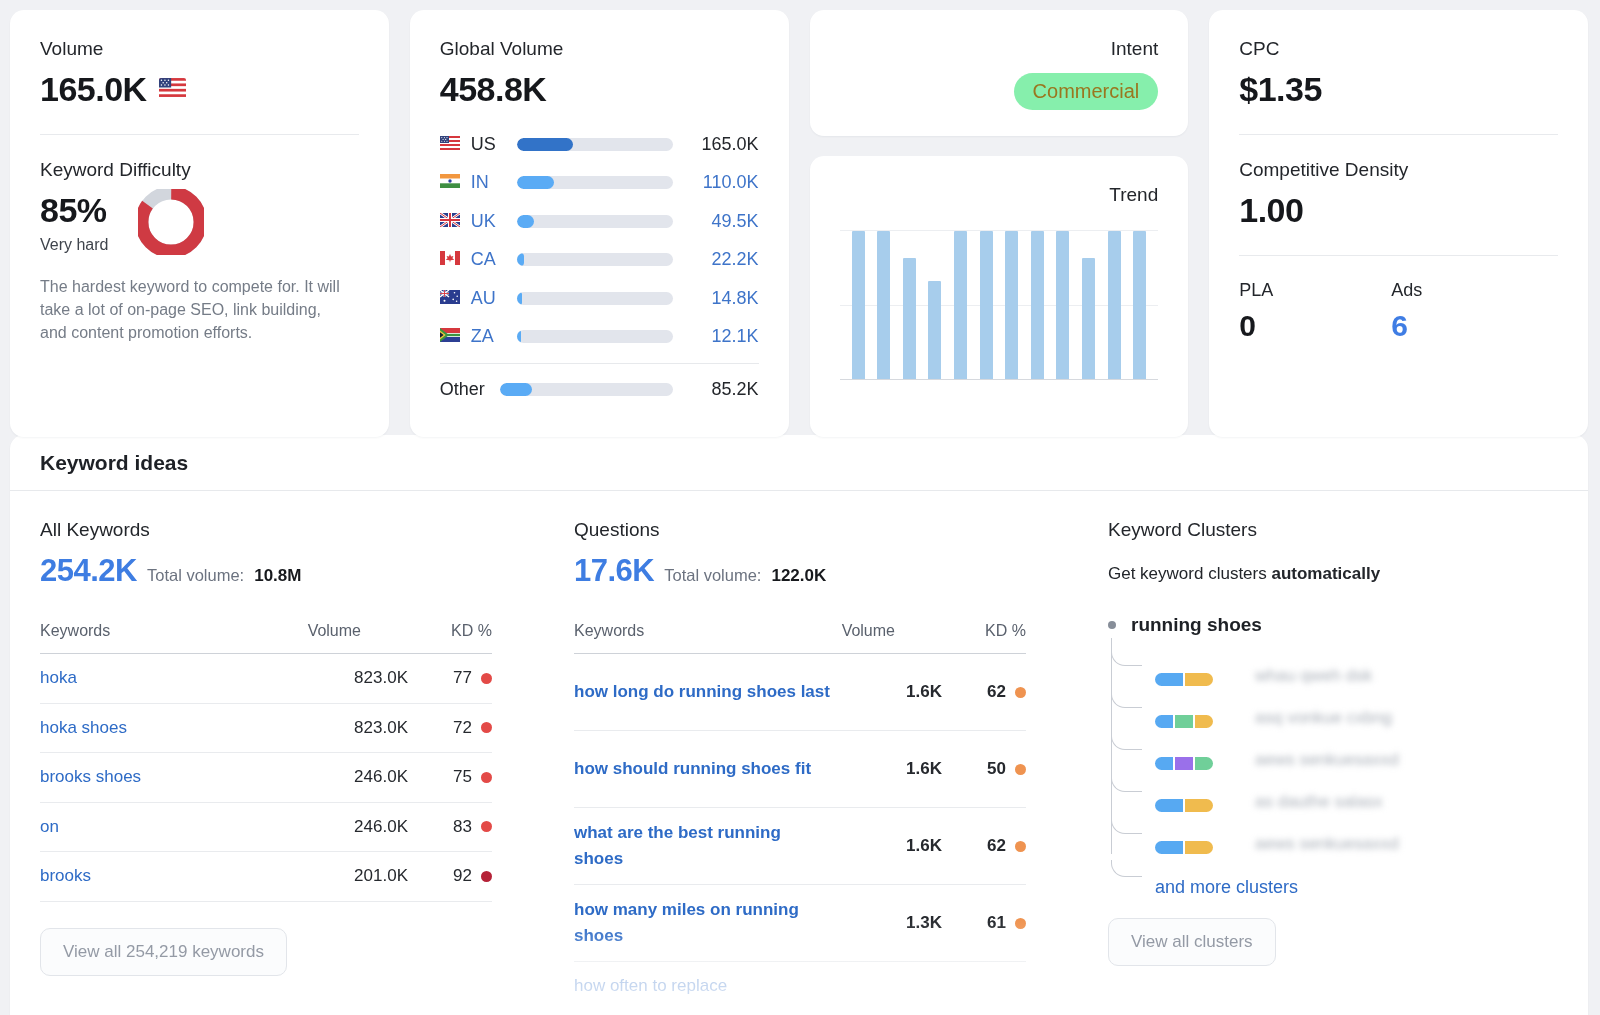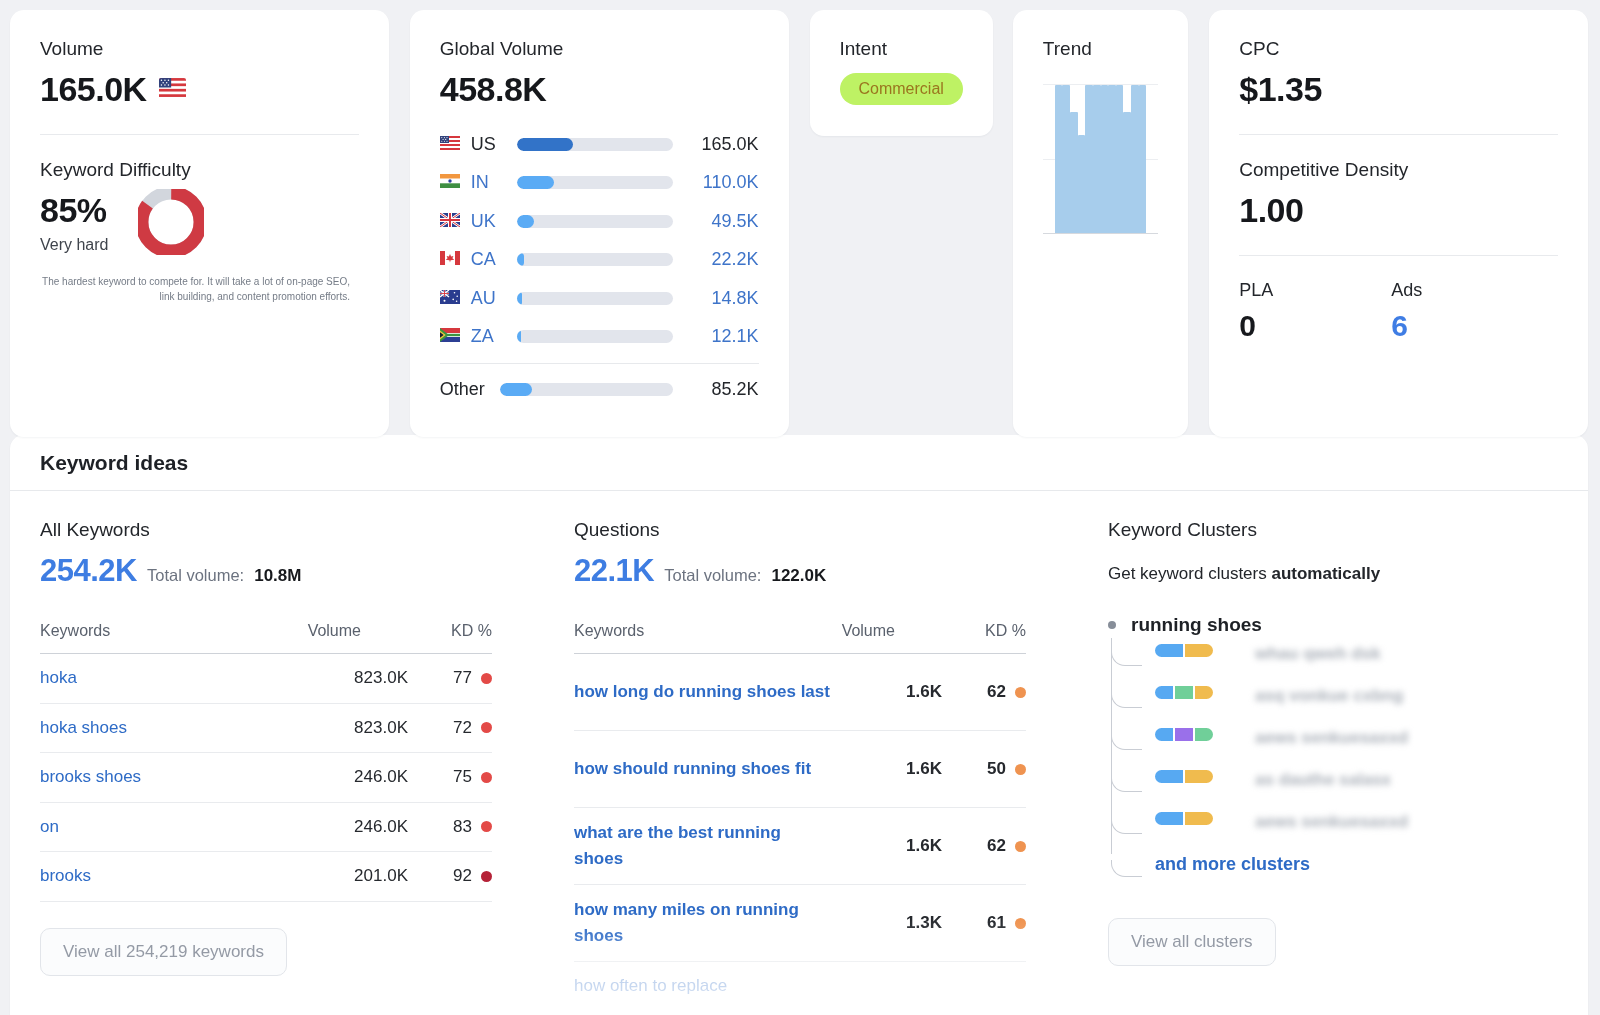--- a/index.html
+++ b/index.html
@@ -16,53 +16,53 @@
     padding:10px 12px 0 10px;
     height:410px;
   }
   .card {
     background:#fff;
     border-radius:14px;
     box-shadow:0 1px 2px rgba(24,36,62,.05);
     padding:28px 30px;
     position:relative;
   }
-  .stack-col { display:flex; gap:20px; }
+  .stack-col { display:flex; flex-direction:column; gap:20px;text-align:right; }
   .card-label { font-size:19px; color:#23262b; }
   .big { font-size:34px; font-weight:700; color:#16181c; letter-spacing:-.5px; }
   .divider { border:none; border-top:1px solid #e8eaed; margin:25px 0 24px; }
 
   
   .big-row { display:flex; align-items:center; gap:12px; margin-top:10px; }
   .flag { flex:0 0 auto; display:inline-block; border-radius:2px; overflow:hidden; }
   .kd-row { display:flex; align-items:flex-start; margin-top:10px; }
   .kd-left { display:flex; flex-direction:column; }
   .kd-level { font-size:16px; color:#3f444c; margin-top:6px; }
   .kd-donut { margin-left:30px; margin-top:-2px; }
-  .kd-desc { font-size:10px; line-height:1.45; color:#757c87; margin-top:20px; max-width:310px;text-align:right; }
+  .kd-desc { font-size:16px; line-height:1.45; color:#757c87; margin-top:20px; max-width:310px; }
 
   
   .gv-list { margin-top:16px; }
   .gv-row { display:flex; align-items:center; height:38.5px; font-size:18px; }
   .gv-code { width:42px; margin-left:11px; color:#3e74c9; }
   .gv-row.active .gv-code, .gv-row.active .gv-val { color:#23262b; }
   .gv-track { position:relative; flex:1; height:13px; background:#e2e5ec; border-radius:7px; overflow:hidden; margin:0 12px 0 4px; }
   .gv-fill { position:absolute; left:0; top:0; bottom:0; border-radius:7px; }
   .gv-val { width:74px; text-align:right; color:#3e74c9; }
   .gv-sep { border:none; border-top:1px solid #e7e9ec; margin:7px 0 5px; }
   .gv-other .gv-code { width:56px; margin-left:0; color:#23262b; }
   .gv-other .gv-val { color:#23262b; }
   .gv-other { height:40px; }
 
   
   .intent-card { height:126px; }
   .intent-badge {
     display:inline-block; margin-top:13px;
-    background:#bef264; color:#9a761f;
-    font-size:16px; padding:7px 19px; border-radius:19px;
+    background:#86efac; color:#9a761f;
+    font-size:20px; padding:7px 19px; border-radius:19px;
   }
   .trend-card { flex:1; }
   .trend-plot {
     margin-top:24px; height:150px; position:relative;
     border-top:1px solid #eceef1; border-bottom:1px solid #d6d9de;
   }
   .trend-plot::after {
     content:''; position:absolute; left:0; right:0; top:50%;
     border-top:1px solid #eceef1;
   }
@@ -137,21 +137,21 @@
   .cl-subtitle b { font-weight:700; }
   .cluster-tree { margin-top:30px; }
   .tree-root { display:flex; align-items:center; gap:15px; }
   .root-bullet { width:8px; height:8px; border-radius:50%; background:#878e99; }
   .root-label { font-size:19px; font-weight:700; color:#1e2126; }
   .tree-items { position:relative; margin-left:3px; margin-top:8px; }
   .tree-line {
     position:absolute; left:0; top:-6px; height:calc(100% - 38px);
     border-left:1.5px solid #c9cdd4;
   }
-  .tree-item { position:relative; height:42px; display:flex; align-items:flex-start; padding-left:44px;font-weight:bold; }
+  .tree-item { position:relative; height:42px; display:flex; align-items:flex-end; padding-left:44px; }
   .tree-item::before {
     content:''; position:absolute; left:0; top:calc(50% - 16px);
     width:30px; height:16px;
     border-left:1.5px solid #c9cdd4; border-bottom:1.5px solid #c9cdd4;
     border-bottom-left-radius:14px;
   }
   .pill { width:58px; height:13px; border-radius:8px; overflow:hidden; display:flex; gap:2px; flex:0 0 auto; }
   .pill span { flex:1; }
   .blur-text { margin-left:42px; font-size:17px; color:#a9afb8; filter:blur(3px); }
   .more-link { font-size:18px; color:#2e6bc6; text-decoration:none; }
@@ -448,21 +448,21 @@
               <span class="kd-dot" style="background: rgb(181, 34, 55);"></span>
             </span>
         </div>
       </div>
       <button class="view-btn">View all 254,219 keywords</button>
     </div>
 
     <div class="q-col">
       <div class="sec-title">Questions</div>
       <div class="count-line">
-        <span class="count-big">22.1K</span>
+        <span class="count-big">17.6K</span>
         <span class="total-label">Total volume:</span>
         <span class="total-val">122.0K</span>
       </div>
       <div class="kw-table rows-double">
         <div class="kw-head">
           <span>Keywords</span>
           <span class="col-vol">Volume</span>
           <span class="col-kd">KD %</span>
         </div>
         <div class="kw-row">

